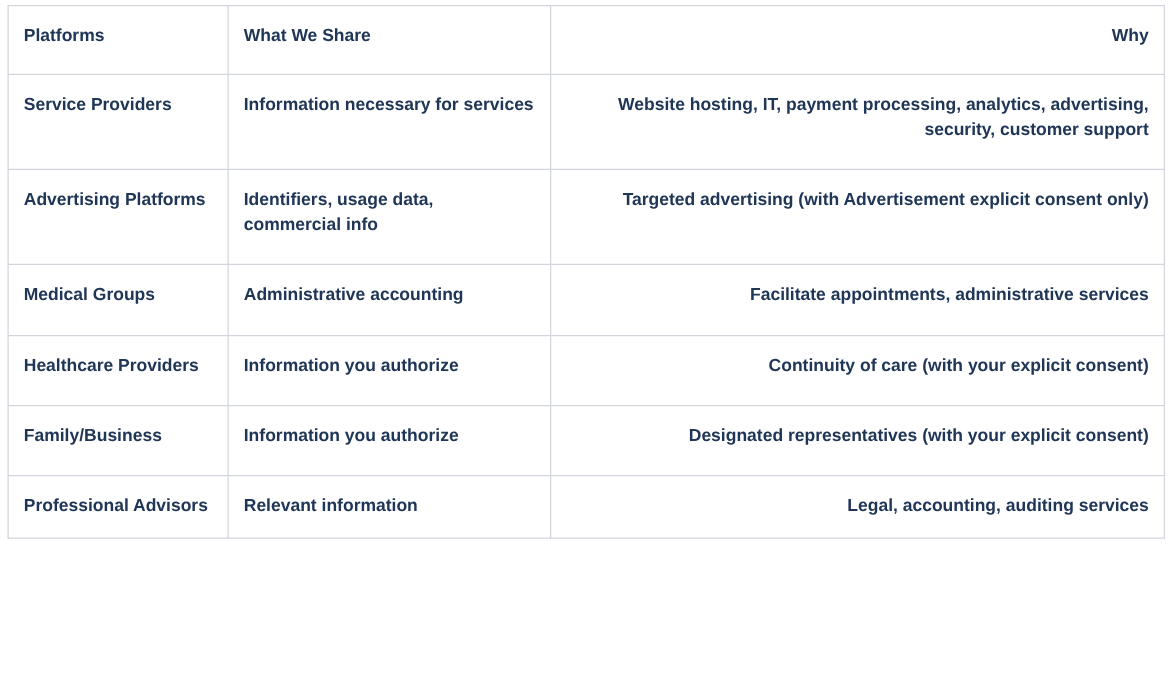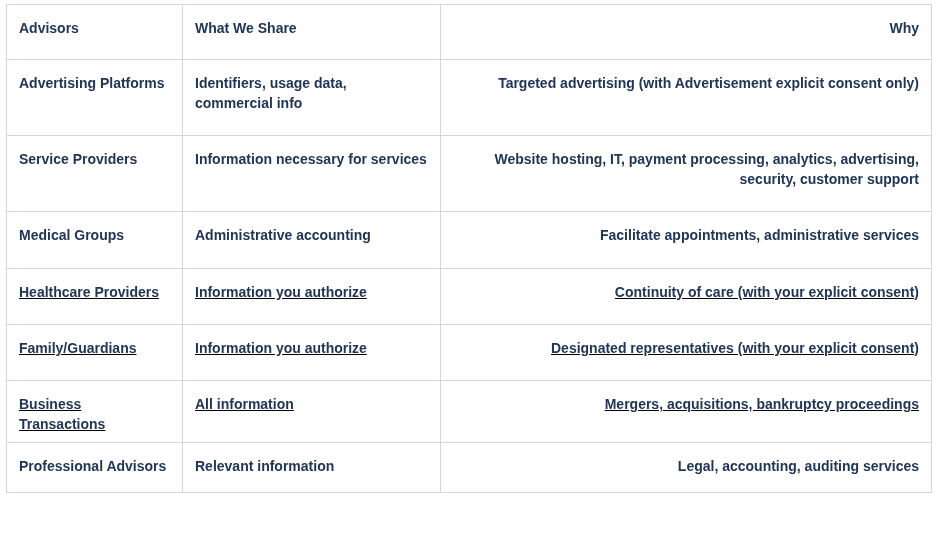--- a/index.html
+++ b/index.html
@@ -39,71 +39,66 @@
     font-weight:700;
     color:var(--text-color);
     white-space:pre-line;
     overflow:hidden;
   }
   .share-table th:nth-child(3),
   .share-table td:nth-child(3){padding-left:14px;text-align:right;}
   tr.h-head{height:55px;}
   tr.h-76{height:76px;}
   tr.h-57{height:57px;}
-  tr.h-56{height:56px;text-decoration:underline;}
+  tr.h-56{height:56px;}
   tr.h-50{height:50px;padding-left:36px;}
 </style>
 </head>
 <body>
 
 <table class="share-table">
   <colgroup>
     <col class="c1">
       <col class="c2">
       <col class="c3">
   </colgroup>
   <thead>
     <tr class="h-head">
-      <th>Advisors</th>
+      <th>Platforms</th>
       <th>What We Share</th>
       <th>Why</th>
     </tr>
   </thead>
   <tbody>
     <tr class="h-76">
+      <td>Service Providers</td>
+      <td>Information necessary for services</td>
+      <td>Website hosting, IT, payment processing, analytics, advertising,
+security, customer support</td>
+    </tr>
+    <tr class="h-76">
       <td>Advertising Platforms</td>
       <td>Identifiers, usage data,
 commercial info</td>
       <td>Targeted advertising (with Advertisement explicit consent only)</td>
-    </tr>
-    <tr class="h-76">
-      <td>Service Providers</td>
-      <td>Information necessary for services</td>
-      <td>Website hosting, IT, payment processing, analytics, advertising,
-security, customer support</td>
     </tr>
     <tr class="h-57">
       <td>Medical Groups</td>
       <td>Administrative accounting</td>
       <td>Facilitate appointments, administrative services</td>
     </tr>
     <tr class="h-56">
       <td>Healthcare Providers</td>
       <td>Information you authorize</td>
       <td>Continuity of care (with your explicit consent)</td>
     </tr>
     <tr class="h-56">
-      <td>Family/Guardians</td>
+      <td>Family/Business</td>
       <td>Information you authorize</td>
       <td>Designated representatives (with your explicit consent)</td>
-    </tr>
-    <tr class="h-56">
-      <td>Business Transactions</td>
-      <td>All information</td>
-      <td>Mergers, acquisitions, bankruptcy proceedings</td>
     </tr>
     <tr class="h-50">
       <td>Professional Advisors</td>
       <td>Relevant information</td>
       <td>Legal, accounting, auditing services</td>
     </tr>
   </tbody>
 </table>
 
 </body></html>

